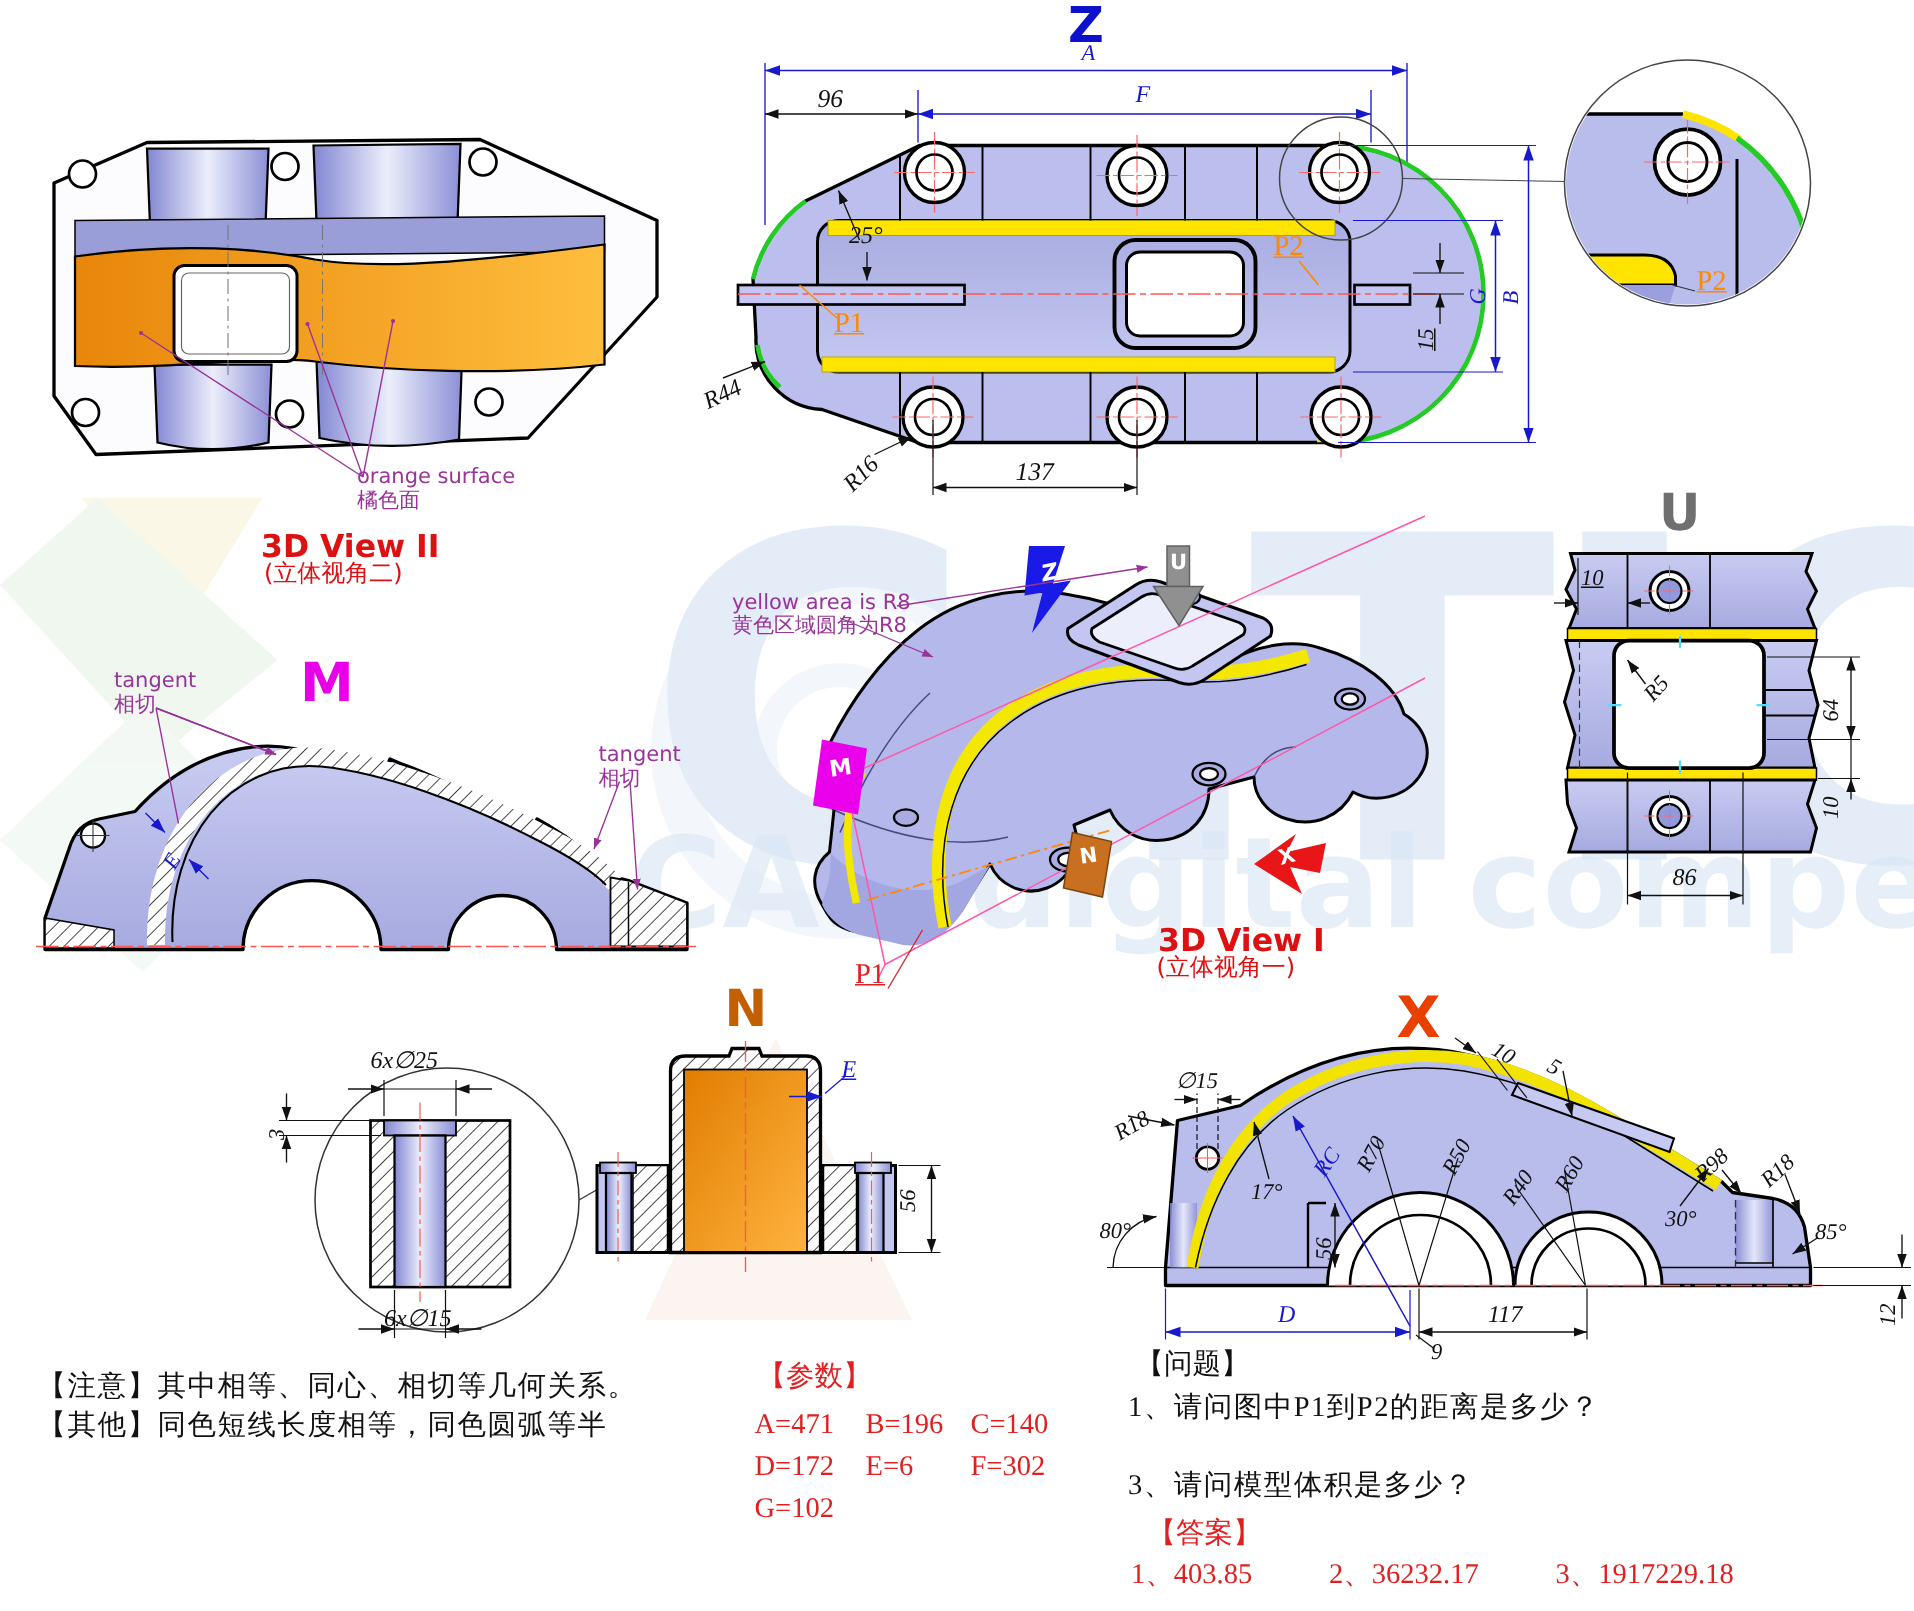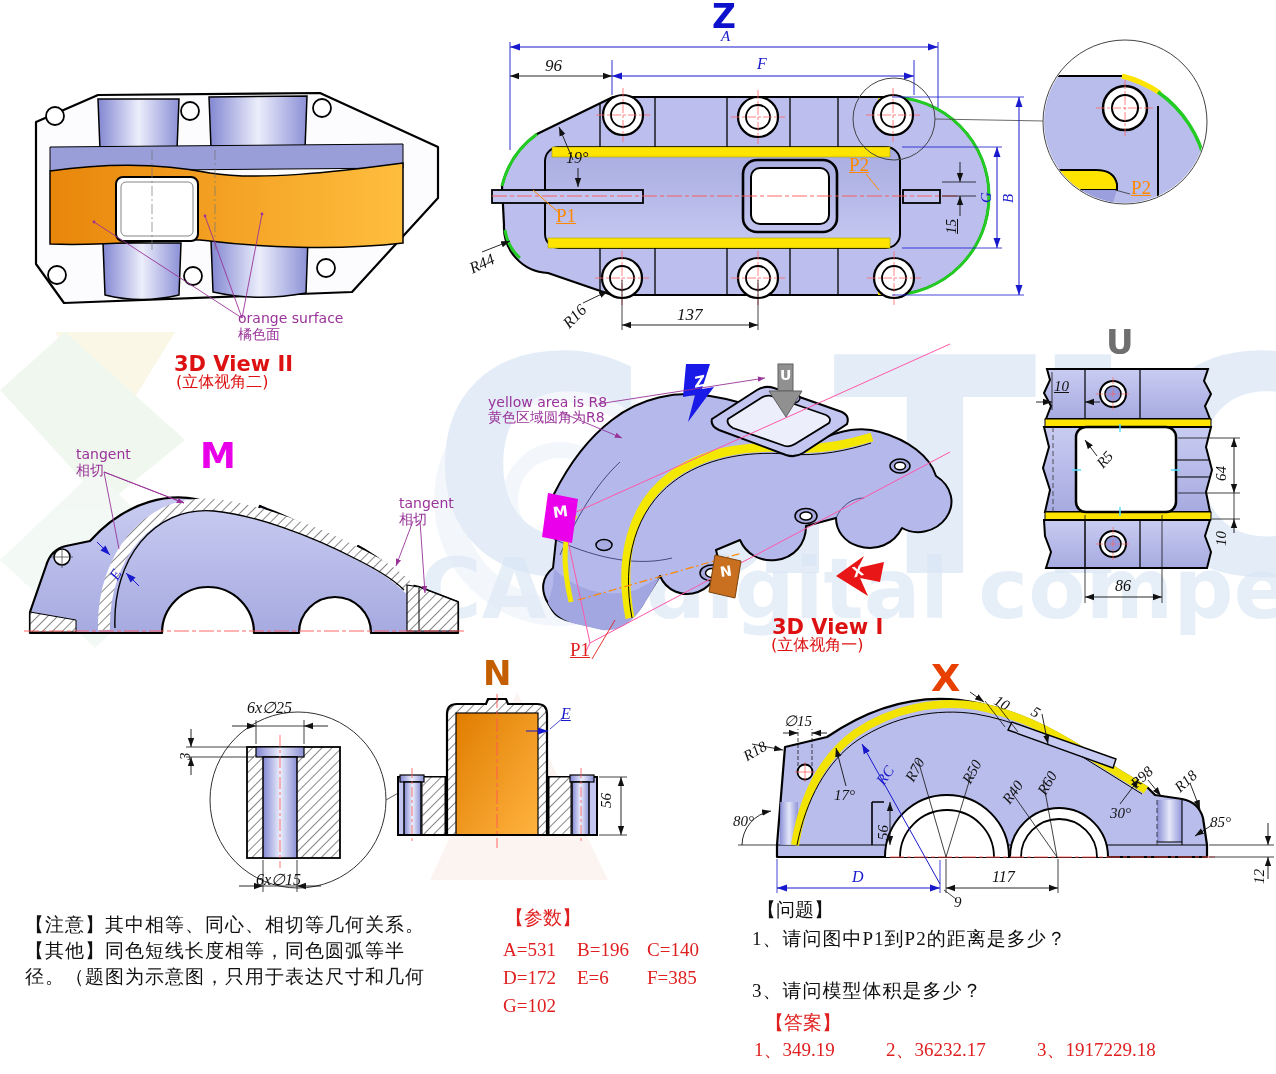--- a/index.html
+++ b/index.html
@@ -342,21 +342,21 @@
   <line x1="1268" y1="823" x2="1268" y2="845" stroke="#111" stroke-width="0.9" marker-end="url(#ma)"></line>
   <line x1="1268" y1="879" x2="1268" y2="857" stroke="#111" stroke-width="0.9" marker-end="url(#ma)"></line>
 </g>
 </svg>
 
 <div id="labels">
       <span class="lbl" style="left: 712px; top: 0px; font-size: 33px; color: rgb(13, 17, 204); font-weight: bold; font-family: &quot;DejaVu Sans&quot;, &quot;Liberation Sans&quot;, sans-serif;">Z</span>
       <span class="lbl" style="left: 721px; top: 29px; font-size: 15px; color: rgb(24, 24, 204); font-style: italic; font-family: &quot;Liberation Serif&quot;, &quot;DejaVu Serif&quot;, serif;">A</span>
       <span class="lbl" style="left: 757px; top: 56px; font-size: 16px; color: rgb(24, 24, 204); font-style: italic; font-family: &quot;Liberation Serif&quot;, &quot;DejaVu Serif&quot;, serif;">F</span>
       <span class="lbl" style="left: 545px; top: 57px; font-size: 17px; color: rgb(17, 17, 17); font-style: italic; font-family: &quot;Liberation Serif&quot;, &quot;DejaVu Serif&quot;, serif;">96</span>
-      <span class="lbl" style="left: 566px; top: 150px; font-size: 16px; color: rgb(17, 17, 17); font-style: italic; font-family: &quot;Liberation Serif&quot;, &quot;DejaVu Serif&quot;, serif;">19°</span>
+      <span class="lbl" style="left: 566px; top: 150px; font-size: 16px; color: rgb(17, 17, 17); font-style: italic; font-family: &quot;Liberation Serif&quot;, &quot;DejaVu Serif&quot;, serif;">25°</span>
       <span class="lbl" style="left: 467px; top: 262px; font-size: 16px; color: rgb(17, 17, 17); transform: rotate(-25deg); font-style: italic; font-family: &quot;Liberation Serif&quot;, &quot;DejaVu Serif&quot;, serif;">R44</span>
       <span class="lbl" style="left: 560px; top: 320px; font-size: 16px; color: rgb(17, 17, 17); transform: rotate(-45deg); font-style: italic; font-family: &quot;Liberation Serif&quot;, &quot;DejaVu Serif&quot;, serif;">R16</span>
       <span class="lbl" style="left: 677px; top: 306px; font-size: 17px; color: rgb(17, 17, 17); font-style: italic; font-family: &quot;Liberation Serif&quot;, &quot;DejaVu Serif&quot;, serif;">137</span>
       <span class="lbl" style="left: 944px; top: 234px; font-size: 15px; color: rgb(17, 17, 17); transform: rotate(-90deg); font-style: italic; text-decoration: underline; font-family: &quot;Liberation Serif&quot;, &quot;DejaVu Serif&quot;, serif;">15</span>
       <span class="lbl" style="left: 979px; top: 203px; font-size: 15px; color: rgb(24, 24, 204); transform: rotate(-90deg); font-style: italic; font-family: &quot;Liberation Serif&quot;, &quot;DejaVu Serif&quot;, serif;">G</span>
       <span class="lbl" style="left: 1001px; top: 203px; font-size: 15px; color: rgb(24, 24, 204); transform: rotate(-90deg); font-style: italic; font-family: &quot;Liberation Serif&quot;, &quot;DejaVu Serif&quot;, serif;">B</span>
       <span class="lbl" style="left: 556px; top: 206px; font-size: 19px; color: rgb(255, 136, 0); text-decoration: underline; font-family: &quot;Liberation Serif&quot;, &quot;DejaVu Serif&quot;, serif;">P1</span>
       <span class="lbl" style="left: 849px; top: 155px; font-size: 19px; color: rgb(255, 136, 0); text-decoration: underline; font-family: &quot;Liberation Serif&quot;, &quot;DejaVu Serif&quot;, serif;">P2</span>
       <span class="lbl" style="left: 1131px; top: 178px; font-size: 19px; color: rgb(255, 136, 0); text-decoration: underline; font-family: &quot;Liberation Serif&quot;, &quot;DejaVu Serif&quot;, serif;">P2</span>
       <span class="lbl" style="left: 238px; top: 311px; font-size: 14px; color: rgb(153, 51, 153); font-family: &quot;DejaVu Sans&quot;, &quot;Liberation Sans&quot;, sans-serif;">orange surface</span>
@@ -407,31 +407,30 @@
       <span class="lbl" style="left: 1128px; top: 780px; font-size: 15px; color: rgb(17, 17, 17); transform: rotate(-42deg); font-style: italic; font-family: &quot;Liberation Serif&quot;, &quot;DejaVu Serif&quot;, serif;">R98</span>
       <span class="lbl" style="left: 1172px; top: 784px; font-size: 15px; color: rgb(17, 17, 17); transform: rotate(-42deg); font-style: italic; font-family: &quot;Liberation Serif&quot;, &quot;DejaVu Serif&quot;, serif;">R18</span>
       <span class="lbl" style="left: 1110px; top: 806px; font-size: 15px; color: rgb(17, 17, 17); font-style: italic; font-family: &quot;Liberation Serif&quot;, &quot;DejaVu Serif&quot;, serif;">30°</span>
       <span class="lbl" style="left: 1210px; top: 815px; font-size: 15px; color: rgb(17, 17, 17); font-style: italic; font-family: &quot;Liberation Serif&quot;, &quot;DejaVu Serif&quot;, serif;">85°</span>
       <span class="lbl" style="left: 852px; top: 869px; font-size: 16px; color: rgb(24, 24, 204); font-style: italic; font-family: &quot;Liberation Serif&quot;, &quot;DejaVu Serif&quot;, serif;">D</span>
       <span class="lbl" style="left: 992px; top: 869px; font-size: 16px; color: rgb(17, 17, 17); font-style: italic; font-family: &quot;Liberation Serif&quot;, &quot;DejaVu Serif&quot;, serif;">117</span>
       <span class="lbl" style="left: 954px; top: 895px; font-size: 15px; color: rgb(17, 17, 17); font-style: italic; font-family: &quot;Liberation Serif&quot;, &quot;DejaVu Serif&quot;, serif;">9</span>
       <span class="lbl" style="left: 1252px; top: 884px; font-size: 15px; color: rgb(17, 17, 17); transform: rotate(-90deg); font-style: italic; font-family: &quot;Liberation Serif&quot;, &quot;DejaVu Serif&quot;, serif;">12</span>
       <span class="lbl" style="left: 25px; top: 915px; font-size: 19px; color: rgb(17, 17, 17); letter-spacing: 1px; font-family: &quot;Liberation Serif&quot;, &quot;DejaVu Serif&quot;, serif;">【注意】其中相等、同心、相切等几何关系。</span>
       <span class="lbl" style="left: 25px; top: 941px; font-size: 19px; color: rgb(17, 17, 17); letter-spacing: 1px; font-family: &quot;Liberation Serif&quot;, &quot;DejaVu Serif&quot;, serif;">【其他】同色短线长度相等，同色圆弧等半</span>
-      <span class="lbl" style="left: 25px; top: 967px; font-size: 19px; color: rgb(17, 17, 17); letter-spacing: 1px; font-family: &quot;Liberation Serif&quot;, &quot;DejaVu Serif&quot;, serif;">径。（题图为示意图，只用于表达尺寸和几何</span>
       <span class="lbl" style="left: 505px; top: 908px; font-size: 19px; color: rgb(224, 32, 32); font-family: &quot;Liberation Serif&quot;, &quot;DejaVu Serif&quot;, serif;">【参数】</span>
-      <span class="lbl" style="left: 503px; top: 940px; font-size: 19px; color: rgb(224, 32, 32); font-family: &quot;Liberation Serif&quot;, &quot;DejaVu Serif&quot;, serif;">A=531</span>
+      <span class="lbl" style="left: 503px; top: 940px; font-size: 19px; color: rgb(224, 32, 32); font-family: &quot;Liberation Serif&quot;, &quot;DejaVu Serif&quot;, serif;">A=471</span>
       <span class="lbl" style="left: 577px; top: 940px; font-size: 19px; color: rgb(224, 32, 32); font-family: &quot;Liberation Serif&quot;, &quot;DejaVu Serif&quot;, serif;">B=196</span>
       <span class="lbl" style="left: 647px; top: 940px; font-size: 19px; color: rgb(224, 32, 32); font-family: &quot;Liberation Serif&quot;, &quot;DejaVu Serif&quot;, serif;">C=140</span>
       <span class="lbl" style="left: 503px; top: 968px; font-size: 19px; color: rgb(224, 32, 32); font-family: &quot;Liberation Serif&quot;, &quot;DejaVu Serif&quot;, serif;">D=172</span>
       <span class="lbl" style="left: 577px; top: 968px; font-size: 19px; color: rgb(224, 32, 32); font-family: &quot;Liberation Serif&quot;, &quot;DejaVu Serif&quot;, serif;">E=6</span>
-      <span class="lbl" style="left: 647px; top: 968px; font-size: 19px; color: rgb(224, 32, 32); font-family: &quot;Liberation Serif&quot;, &quot;DejaVu Serif&quot;, serif;">F=385</span>
+      <span class="lbl" style="left: 647px; top: 968px; font-size: 19px; color: rgb(224, 32, 32); font-family: &quot;Liberation Serif&quot;, &quot;DejaVu Serif&quot;, serif;">F=302</span>
       <span class="lbl" style="left: 503px; top: 996px; font-size: 19px; color: rgb(224, 32, 32); font-family: &quot;Liberation Serif&quot;, &quot;DejaVu Serif&quot;, serif;">G=102</span>
       <span class="lbl" style="left: 757px; top: 900px; font-size: 19px; color: rgb(17, 17, 17); font-family: &quot;Liberation Serif&quot;, &quot;DejaVu Serif&quot;, serif;">【问题】</span>
       <span class="lbl" style="left: 752px; top: 929px; font-size: 19px; color: rgb(17, 17, 17); letter-spacing: 1px; font-family: &quot;Liberation Serif&quot;, &quot;DejaVu Serif&quot;, serif;">1、请问图中P1到P2的距离是多少？</span>
       <span class="lbl" style="left: 752px; top: 981px; font-size: 19px; color: rgb(17, 17, 17); letter-spacing: 1px; font-family: &quot;Liberation Serif&quot;, &quot;DejaVu Serif&quot;, serif;">3、请问模型体积是多少？</span>
       <span class="lbl" style="left: 765px; top: 1013px; font-size: 19px; color: rgb(224, 32, 32); font-family: &quot;Liberation Serif&quot;, &quot;DejaVu Serif&quot;, serif;">【答案】</span>
-      <span class="lbl" style="left: 754px; top: 1040px; font-size: 19px; color: rgb(224, 32, 32); font-family: &quot;Liberation Serif&quot;, &quot;DejaVu Serif&quot;, serif;">1、349.19</span>
+      <span class="lbl" style="left: 754px; top: 1040px; font-size: 19px; color: rgb(224, 32, 32); font-family: &quot;Liberation Serif&quot;, &quot;DejaVu Serif&quot;, serif;">1、403.85</span>
       <span class="lbl" style="left: 886px; top: 1040px; font-size: 19px; color: rgb(224, 32, 32); font-family: &quot;Liberation Serif&quot;, &quot;DejaVu Serif&quot;, serif;">2、36232.17</span>
       <span class="lbl" style="left: 1037px; top: 1040px; font-size: 19px; color: rgb(224, 32, 32); font-family: &quot;Liberation Serif&quot;, &quot;DejaVu Serif&quot;, serif;">3、1917229.18</span>
     </div>
 
 </div>
 
 </body></html>

